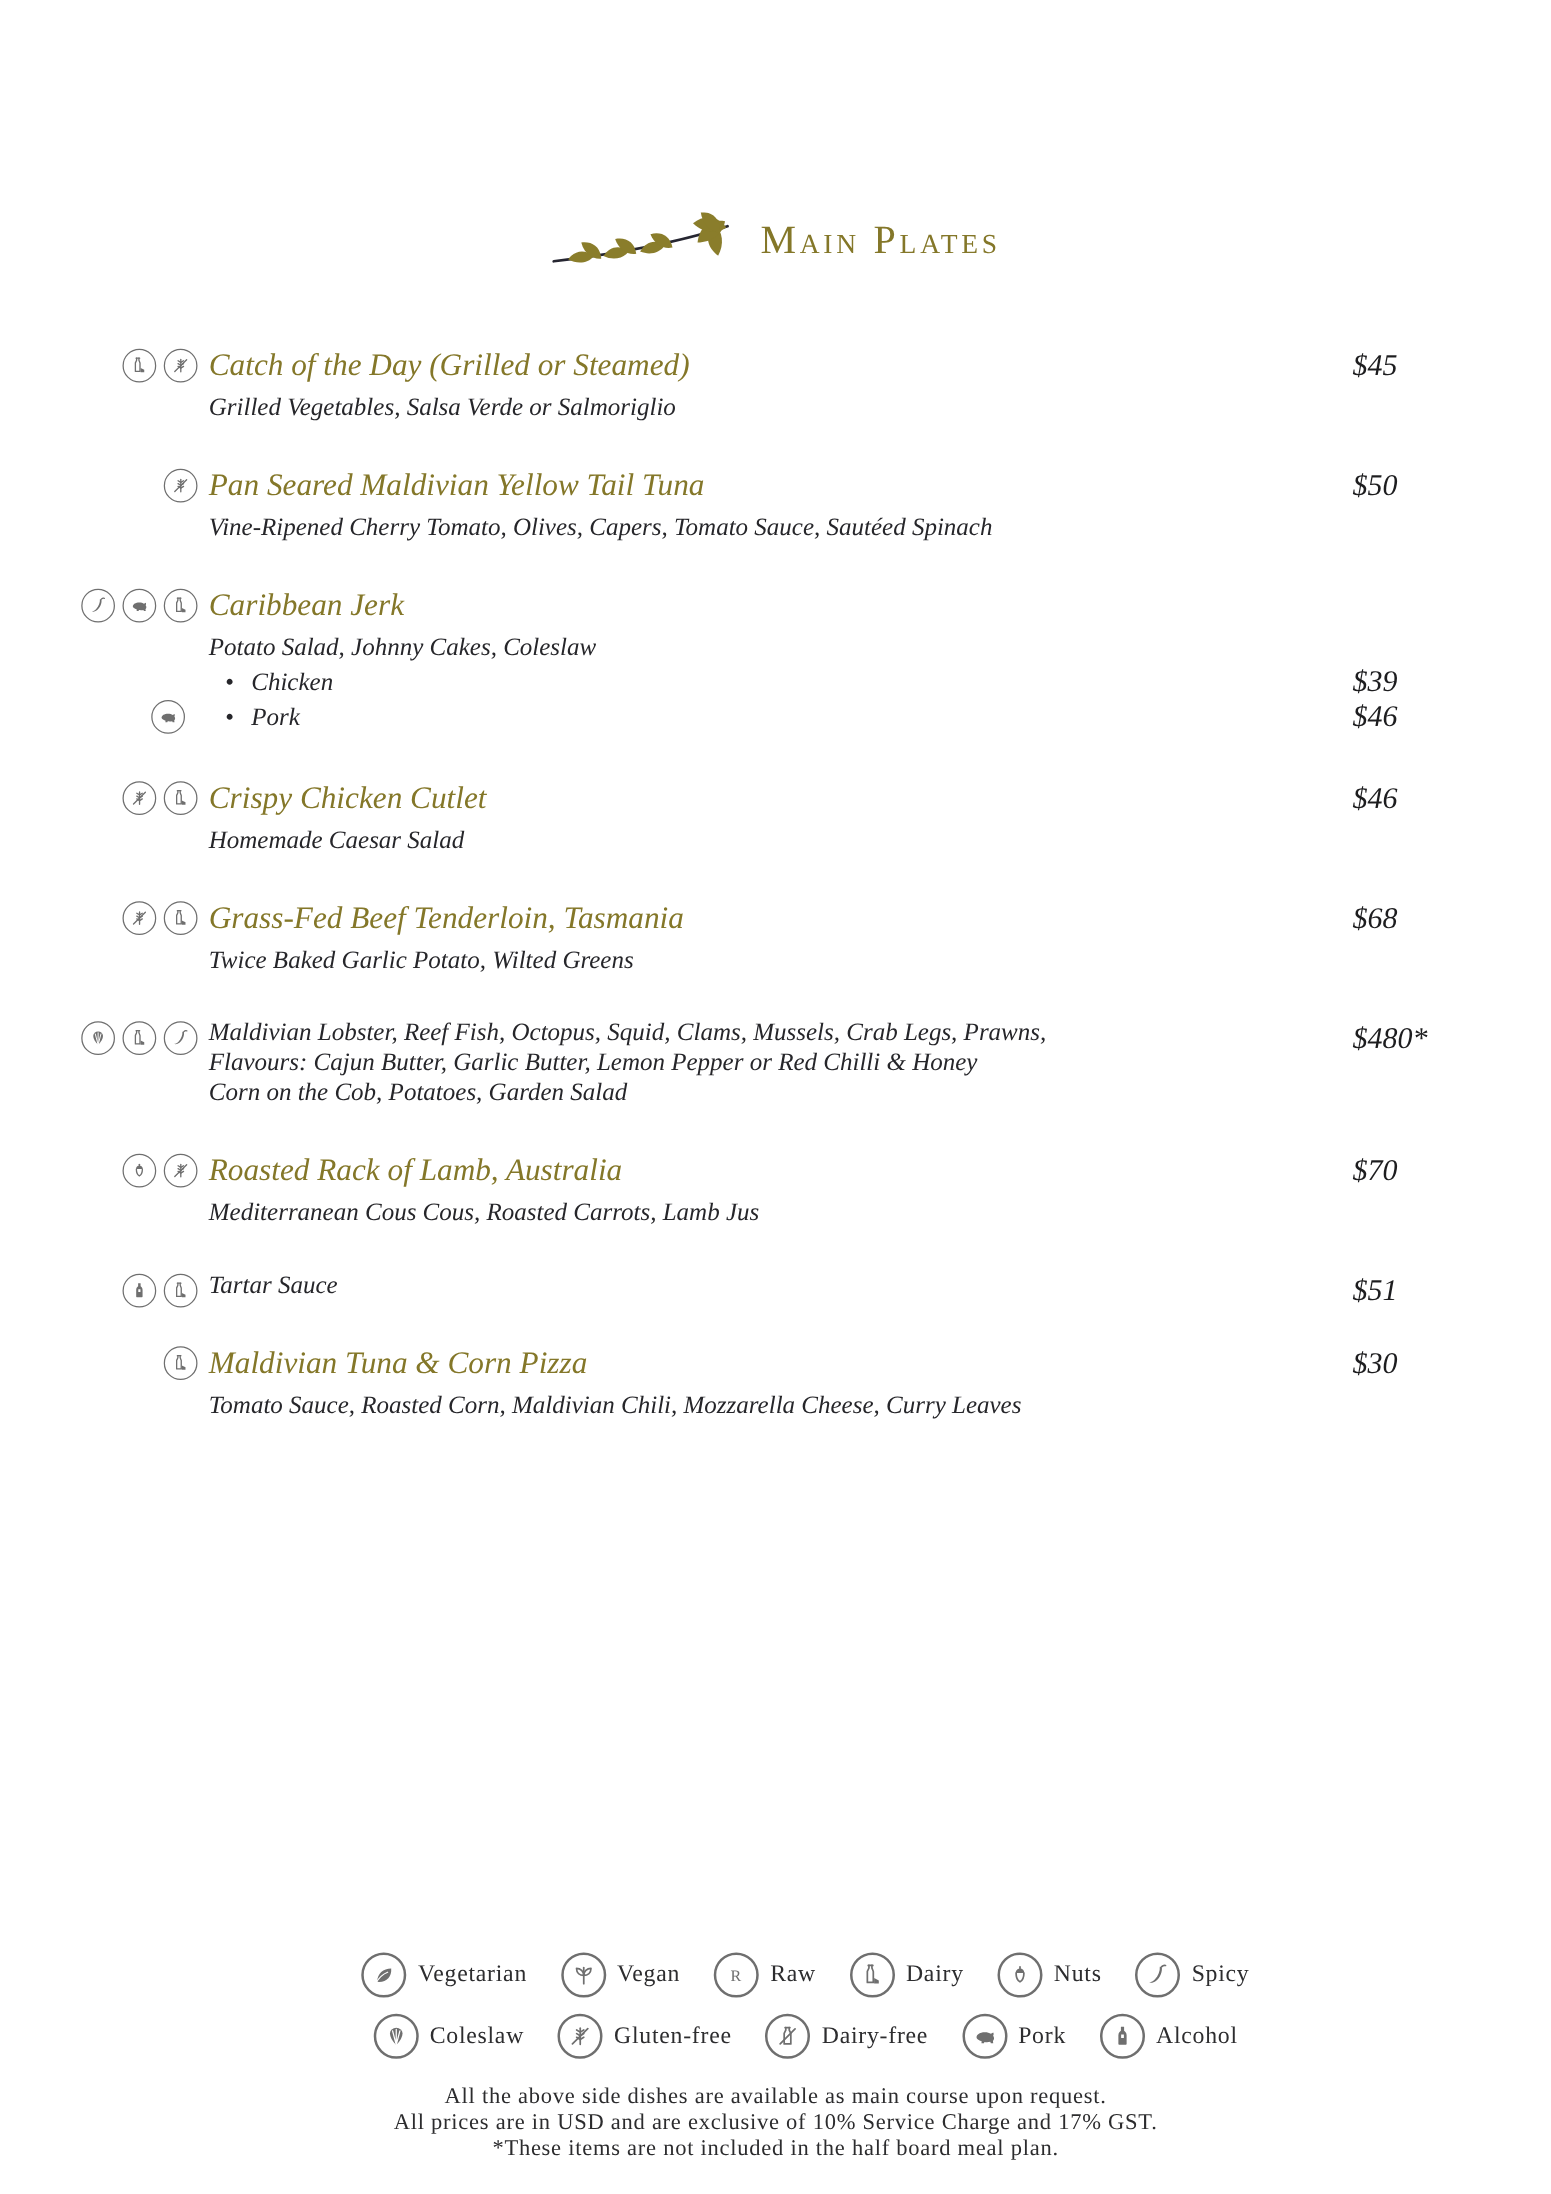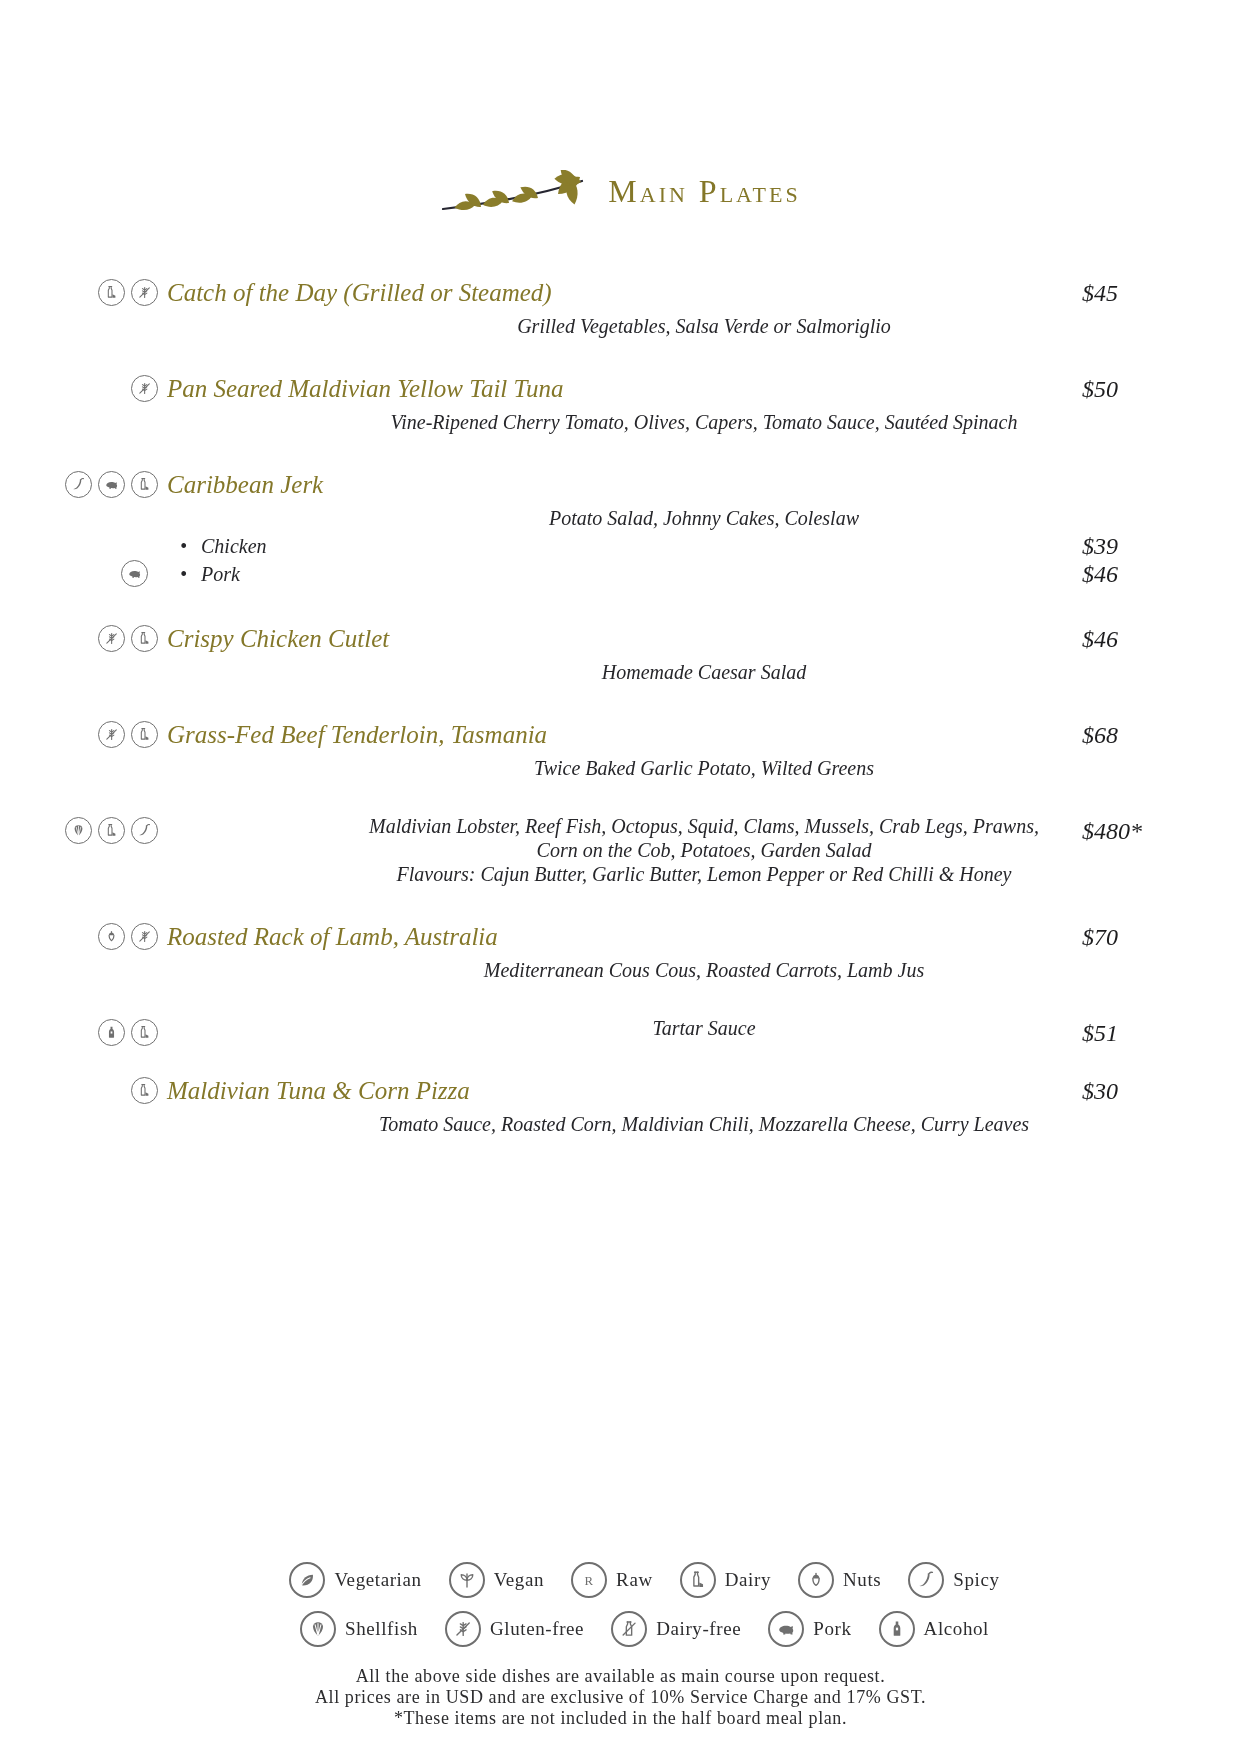--- a/index.html
+++ b/index.html
@@ -19,21 +19,21 @@
   }
   .branch-svg { display:block; }
 
   
   .menu { position:absolute; top:276px; left:0; width:100%;font-style:italic; }
   .item { position:relative; padding-left:167px; margin-bottom:34px; }
   .item-title { font-size:25px; line-height:34px; color:var(--accent); }
   .item-icons { position:absolute; left:0; top:3px; width:158px;
     display:flex; justify-content:flex-end; gap:6px; }
   .price { position:absolute; left:1082px; top:0; font-size:24px; line-height:34px; color:#1d1d1f; white-space:nowrap; }
-  .desc { font-size:20px; line-height:24px; color:#26262a; margin-top:4px;text-align:center; }
+  .desc { font-size:20px; line-height:24px; color:#26262a; margin-top:4px; }
   .options { margin-top:2px; }
   .option-row { position:relative; padding-left:34px; font-size:20px; line-height:28px; color:#26262a; }
   .option-row .bullet { position:absolute; left:13px; }
   .option-row .opt-icons { position:absolute; left:-46px; top:0; display:flex; }
   .option-row .price { left:915px; line-height:28px; }
 
   
   .ico { display:inline-flex; align-items:center; justify-content:center;
     width:27px; height:27px; border:1.7px solid var(--icon); border-radius:50%;
     box-sizing:border-box; background:#fff; flex:0 0 auto; }
@@ -220,22 +220,22 @@
           <span class="ico">
             <svg viewBox="0 0 24 24" fill="none" stroke="#6f6f6f" stroke-width="1.5" stroke-linecap="round" stroke-linejoin="round">
               <path d="M15.7 4.7c.9-1 2.2-1.3 3.3-1"></path>
               <path d="M15.7 4.7c.9 4.2-1.5 9.7-5.1 12.5c-2 1.6-4.4 2-5.9 1.2c1.9-.2 3.7-1.1 5.1-2.7c2.9-3.2 4.5-7.3 4.2-11z" fill="#6f6f6f" stroke="none"></path>
             </svg>
           </span>
         </div>
         <span class="price">$480*</span>
         <div class="desc">
           <div>Maldivian Lobster, Reef Fish, Octopus, Squid, Clams, Mussels, Crab Legs, Prawns,</div>
+          <div>Flavours: Cajun Butter, Garlic Butter, Lemon Pepper or Red Chilli &amp; Honey</div>
           <div>Corn on the Cob, Potatoes, Garden Salad</div>
-          <div>Flavours: Cajun Butter, Garlic Butter, Lemon Pepper or Red Chilli &amp; Honey</div>
         </div>
       </div>
       <div class="item">
         <div class="item-icons">
           <span class="ico">
             <svg viewBox="0 0 24 24" fill="none" stroke="#6f6f6f" stroke-width="1.5" stroke-linecap="round" stroke-linejoin="round">
               <path d="M8.2 10.3c0-2.4 1.7-4 3.8-4s3.8 1.6 3.8 4z" fill="#6f6f6f" stroke="none"></path>
               <path d="M8.6 10.4c0 3.6 1.4 6.4 3.4 7.5c2-1.1 3.4-3.9 3.4-7.5"></path>
               <path d="M12 6.3V4.9"></path>
             </svg>
@@ -354,21 +354,21 @@
         </span>
       </div>
       <div class="legend-row">
         <span class="legend-entry">
           <span class="ico">
             <svg viewBox="0 0 24 24" fill="none" stroke="#6f6f6f" stroke-width="1.5" stroke-linecap="round" stroke-linejoin="round">
               <path d="M12 19.6C8.5 16.2 6.5 12.3 6.5 9.5a5.5 4.9 0 0 1 11 0c0 2.8-2 6.7-5.5 10.1z" fill="#6f6f6f" stroke="none"></path>
               <path d="M12 19.6L8.8 7.3M12 19.6V6M12 19.6l3.2-12.3" stroke="#ffffff" stroke-width="1.1"></path>
             </svg>
           </span>
-          <span>Shellfish</span>
+          <span>Coleslaw</span>
         </span>
         <span class="legend-entry">
           <span class="ico">
             <svg viewBox="0 0 24 24" fill="none" stroke="#6f6f6f" stroke-width="1.5" stroke-linecap="round" stroke-linejoin="round">
               <path d="M12.2 5v14"></path>
               <path d="M12.2 8.4l-3.1-1.9M12.2 8.4l3.1-1.9M12.2 11.6l-3.1-1.9M12.2 11.6l3.1-1.9M12.2 14.8l-3.1-1.9M12.2 14.8l3.1-1.9"></path>
               <path d="M5.4 18.6L18.8 5.4"></path>
             </svg>
           </span>
           <span>Gluten-free</span>

